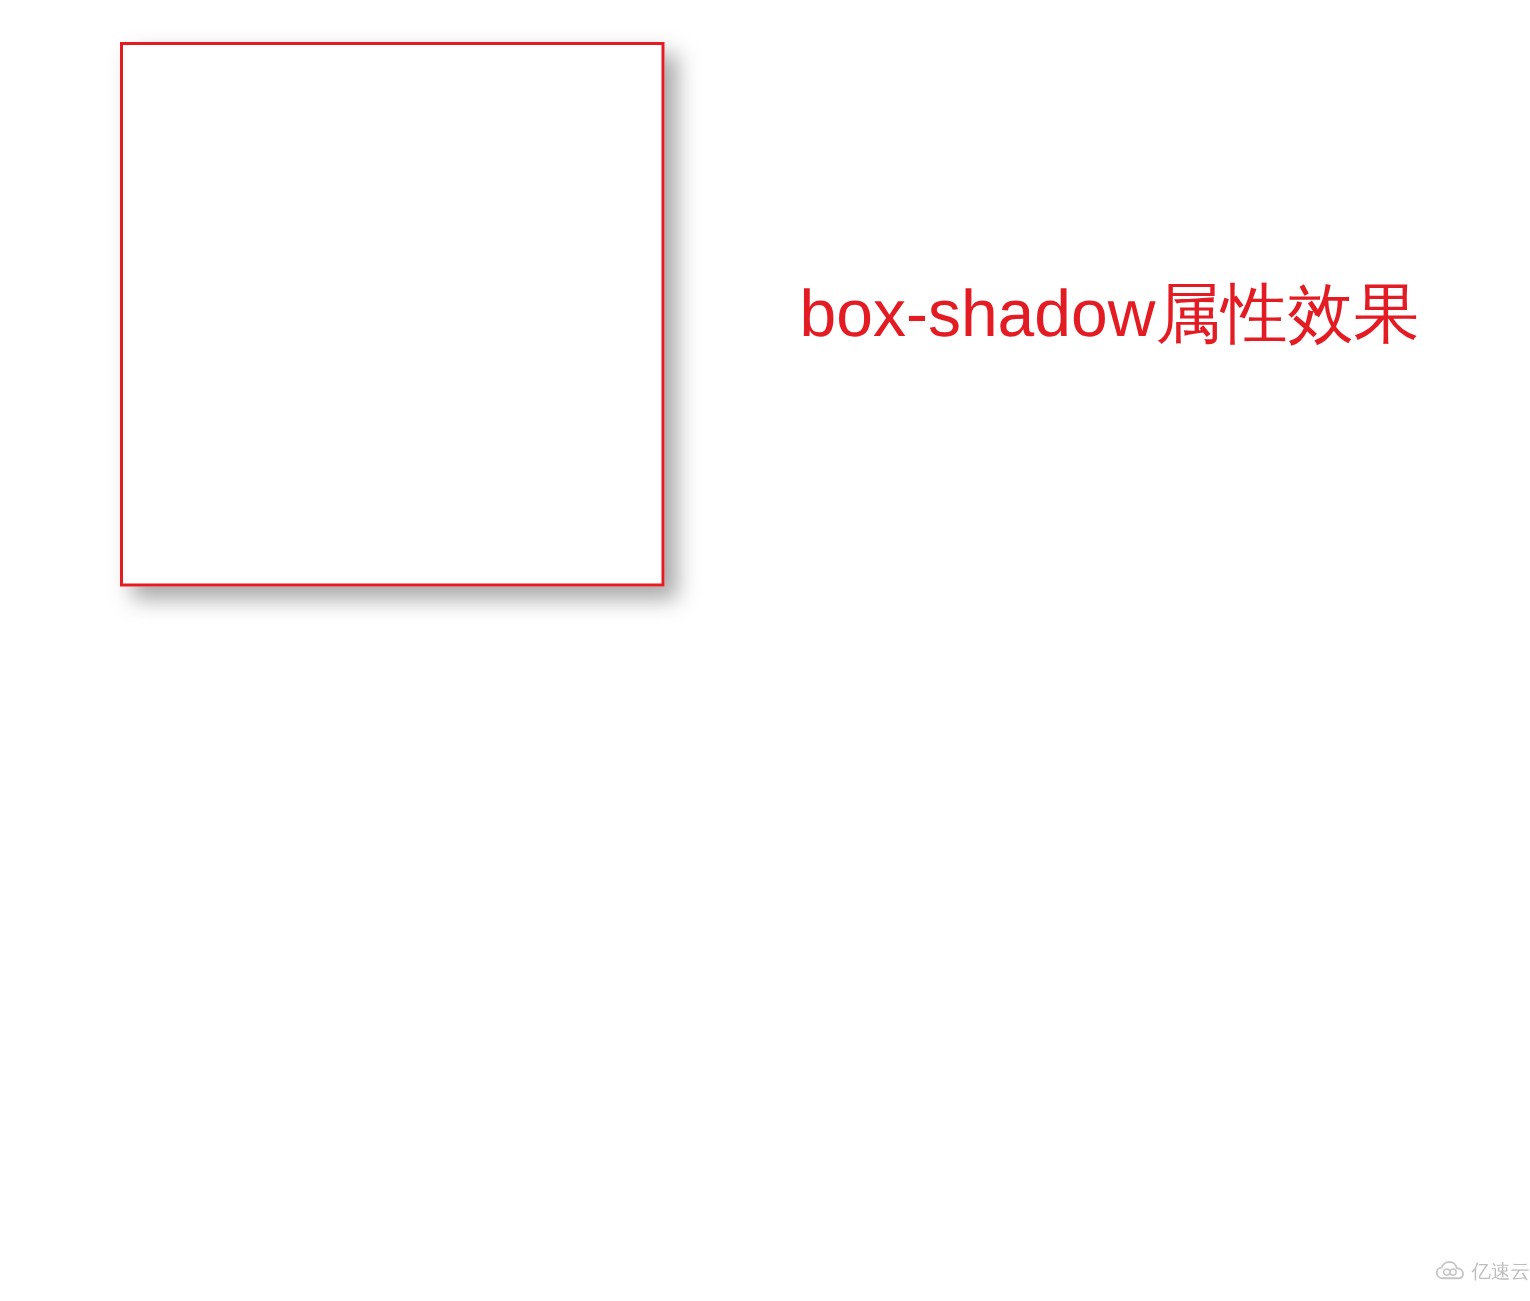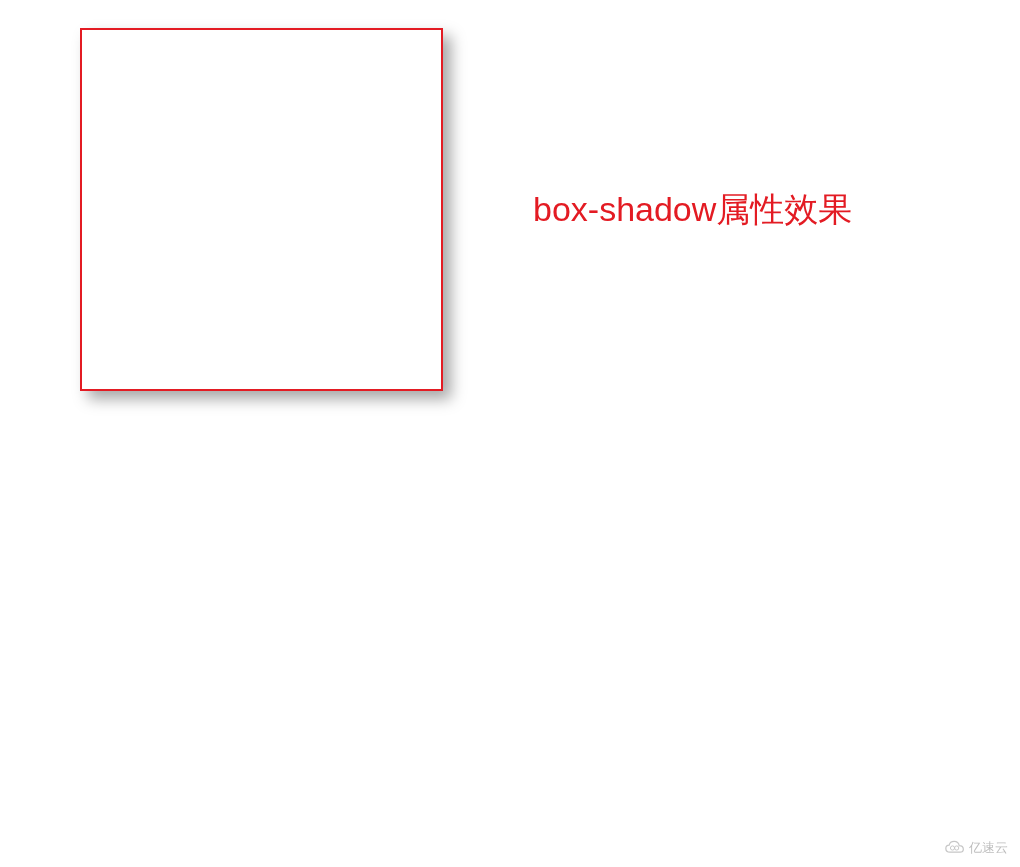--- a/index.html
+++ b/index.html
@@ -33,27 +33,27 @@
       background: #ffffff;
     }
     .box-shadow-demo {
       box-shadow: 8px 8px 14px rgba(0,0,0,0.35);
     }
     .drop-shadow-demo {
       filter: drop-shadow(2px 2px 12px rgba(0,0,0,0.2));
     }
     .label {
       margin-left: 90px;
-      font-size: 34px;
+      font-size: 44px;
       color: #e31b23;
       font-weight: 400;
     }
     .watermark {
       position: absolute;
-      right: 12px;
+      right: 0;
       bottom: 10px;
       display: flex;
       align-items: center;
       gap: 4px;
       opacity: 0.55;
     }
     .watermark-icon {
       width: 20px;
       height: 16px;
     }

